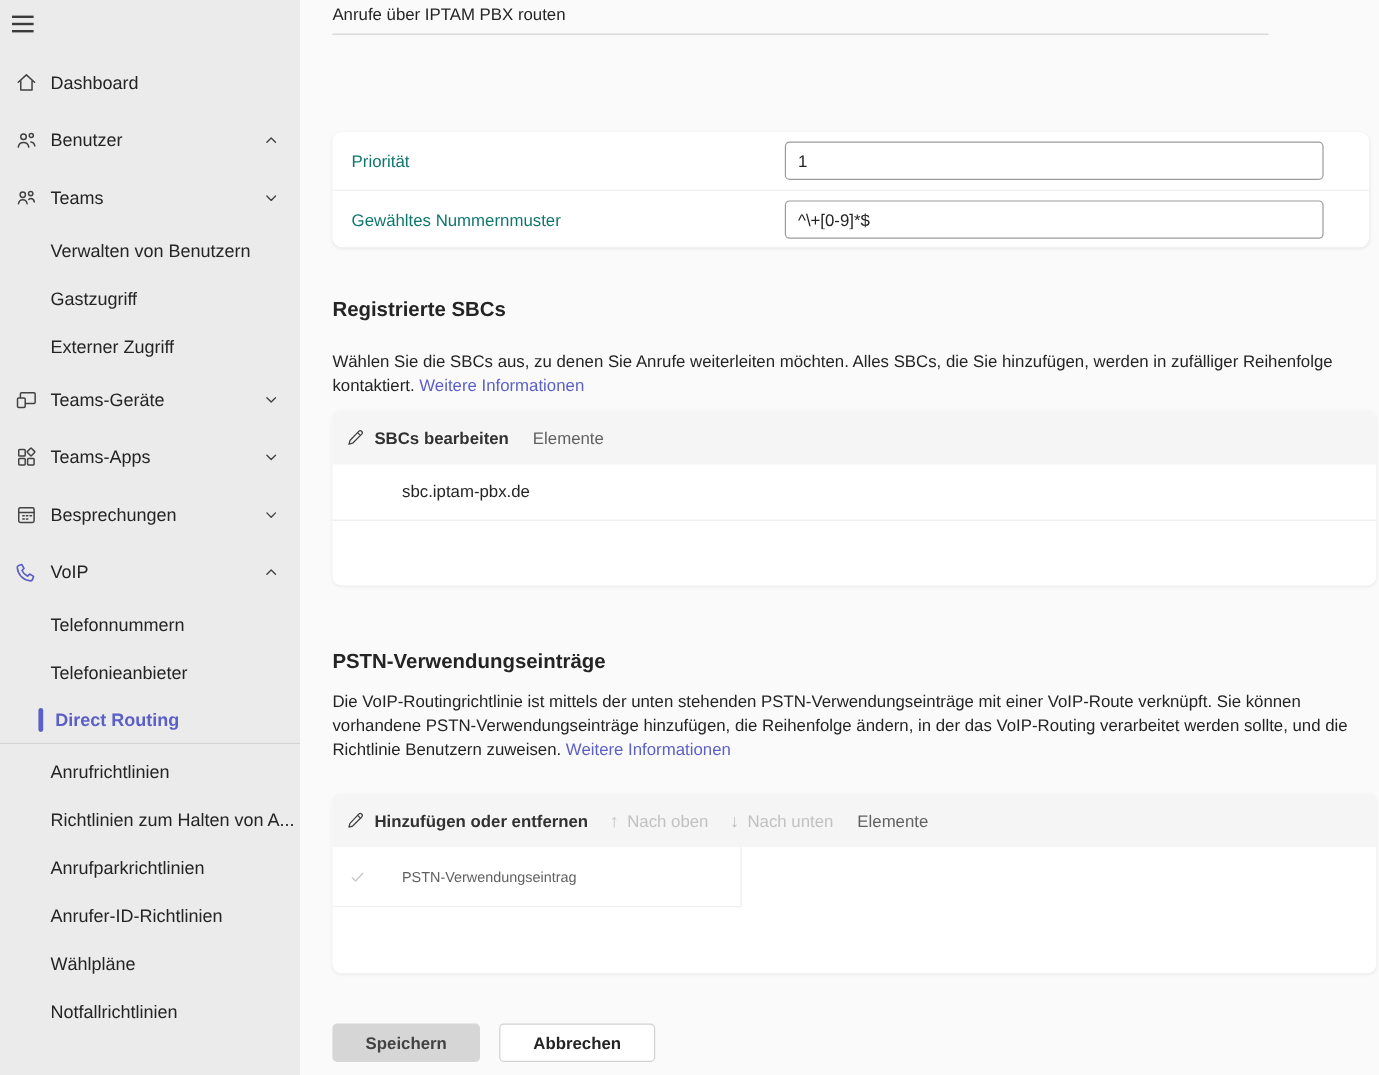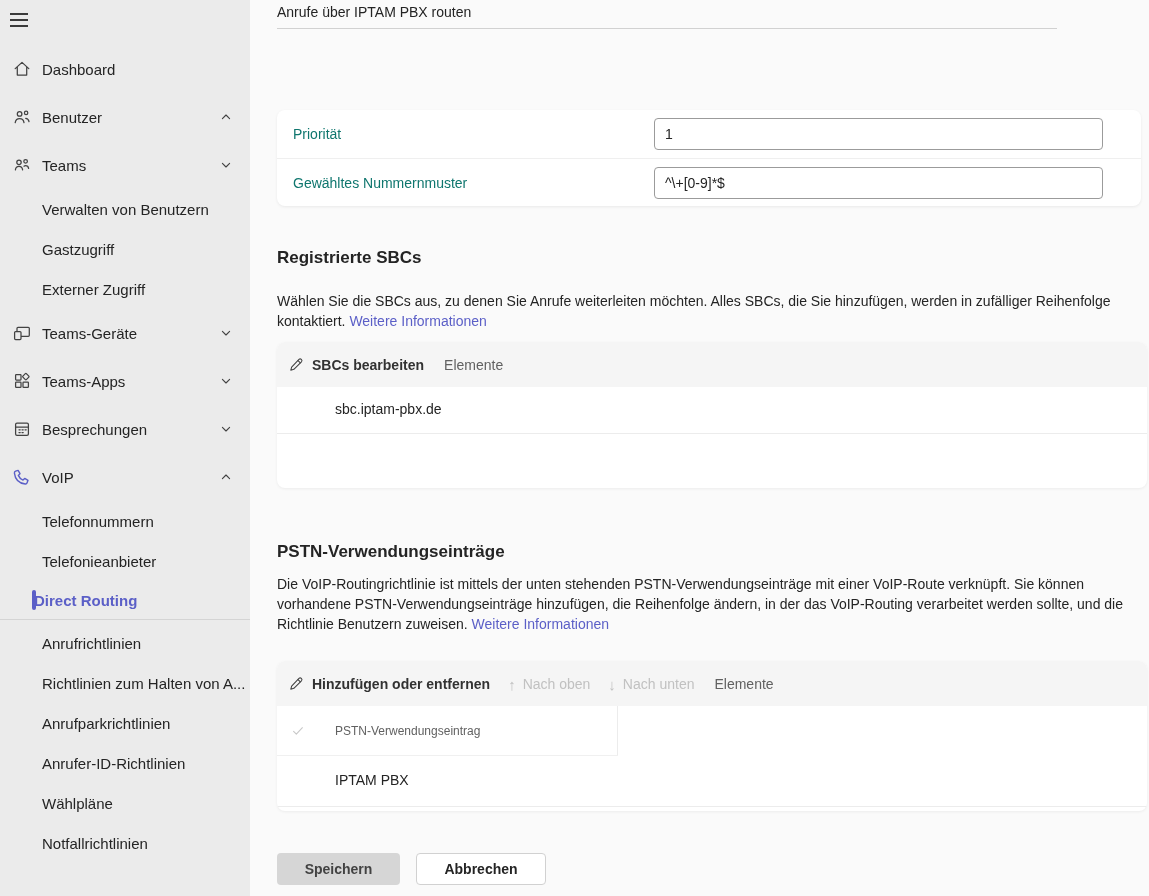--- a/index.html
+++ b/index.html
@@ -12,21 +12,21 @@
   .hamburger { height:45px; padding:13px 0 0 10px; cursor:pointer; }
   .hamburger .bars { width:18px; }
   .hamburger .bar { height:2px; background:#3b3b3b; margin-bottom:4px; }
   .nav-item { position:relative; display:flex; align-items:center; cursor:pointer; }
   .nav-item.top { height:48px; padding-left:12px; }
   .nav-item.sub { height:40px; padding-left:42px; }
   .nav-item .nico { width:20px; height:20px; flex:0 0 20px; }
   .nav-item.top .label { margin-left:10px; font-size:15px; color:#242424; }
   .nav-item.sub  .label { font-size:15px; color:#242424; }
   .nav-item .chev { position:absolute; right:16px; top:50%; margin-top:-8px; width:16px; height:16px; }
-  .nav-item.active { padding-left:34px;text-align:right; }
+  .nav-item.active { padding-left:46px;text-align:right; }
   .nav-item.active .label { color:#5b5fc7; font-weight:700; }
   .active-bar { position:absolute; left:32px; top:50%; margin-top:-10px; width:4px; height:20px; border-radius:2px; background:#5b5fc7; }
   .side-divider { height:1px; background:#d4d4d4; margin:0; }
   .mt3 { margin-top:3px; }
   svg.stroke { fill:none; stroke:#424242; stroke-width:1.25; stroke-linecap:round; stroke-linejoin:round; }
   svg.stroke.accent { stroke:#5b5fc7; stroke-width:1.4; }
   svg.chevstroke { fill:none; stroke:#424242; stroke-width:1.4; stroke-linecap:round; stroke-linejoin:round; }
 
   
   .main { position:absolute; left:250px; top:0; right:0; bottom:0; background:#fafafa; }
@@ -281,23 +281,20 @@
         </div>
       </div>
       <div class="tbl-header" style="height:50px">
         <svg class="checkmark checkstroke" viewBox="0 0 20 20">
           <path d="M4.5 10.5l3.4 3.4 7.6-8"></path>
         </svg>
         <span class="colname">PSTN-Verwendungseintrag</span>
         <span class="vdiv" style="left:340px"></span>
         <span class="hdiv-firstcol" style="width:341px"></span>
       </div>
-      <div class="tbl-row" style="height:51px">
-        <span class="cellval">IPTAM PBX</span>
-      </div>
     </section>
 
     <div class="footer-btns">
       <button class="btn save">Speichern</button>
       <button class="btn cancel">Abbrechen</button>
     </div>
 
   </main>
 </div>
 

